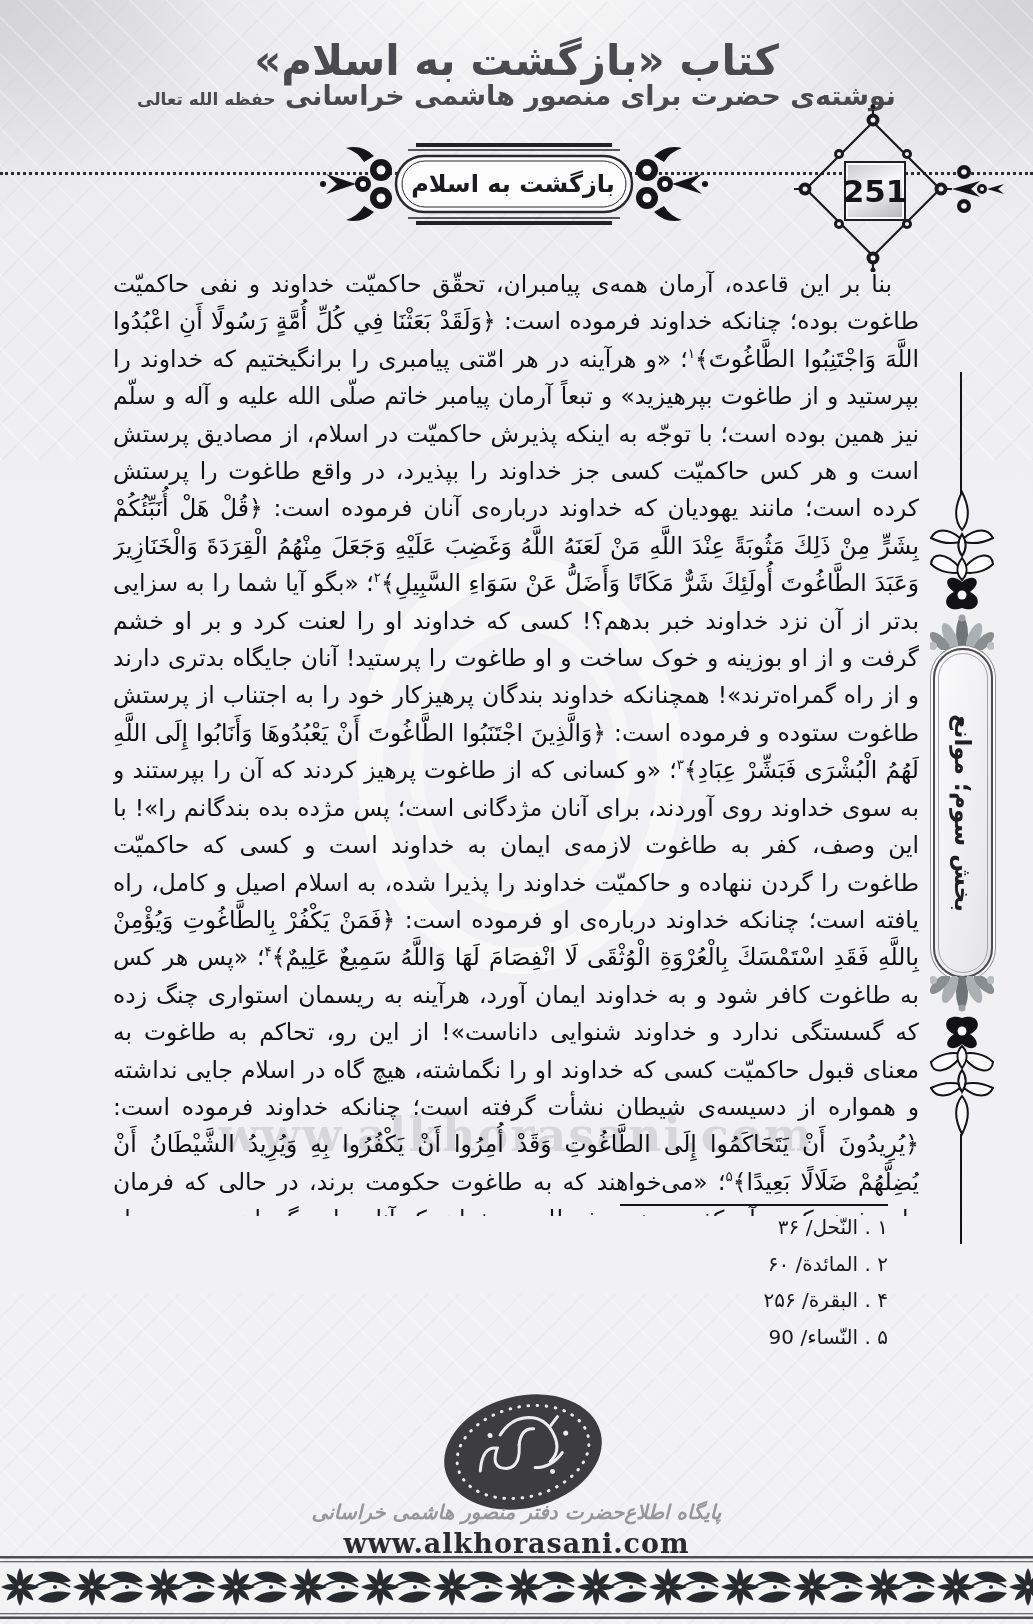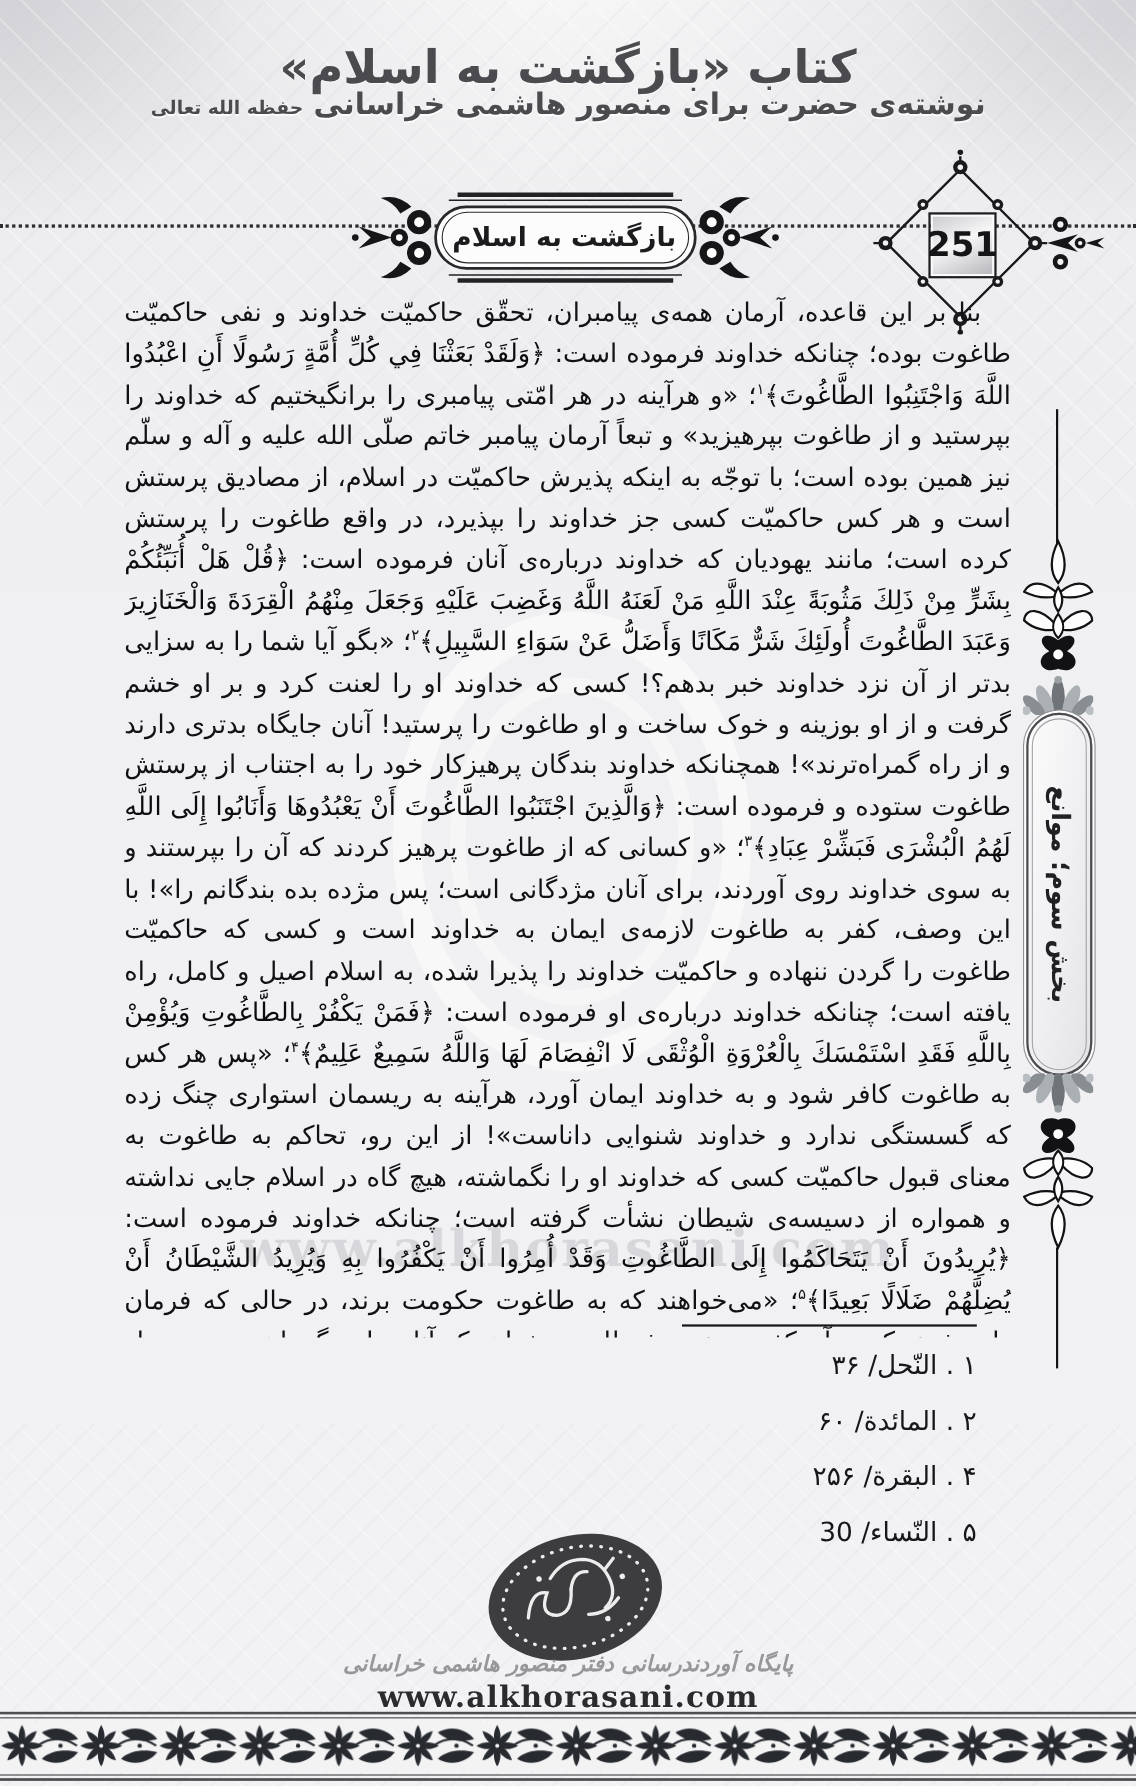--- a/index.html
+++ b/index.html
@@ -38,21 +38,21 @@
     text-shadow:0 1px 0 rgba(255,255,255,.8);
   }
   .author-line{
     position:absolute;top:80px;left:0;width:100%;text-align:center;z-index:2;
     font-size:27px;font-weight:bold;color:#4a4a4f;
     text-shadow:0 1px 0 rgba(255,255,255,.8);
   }
   .author-line .honorific{font-size:17px;text-align:right;}
 
   
-  .ornament-row{position:absolute;top:164px;left:0;width:100%;height:112px;z-index:2;text-align:center;}
+  .ornament-row{position:absolute;top:132px;left:0;width:100%;height:112px;z-index:2;text-align:center;}
   .dotted-rule{
     position:absolute;top:40px;left:0;right:0;height:0;
     border-top:3px dotted #2e2e31;z-index:0;
   }
   .cartouche{position:absolute;left:318px;top:0;width:392px;height:104px;z-index:1;}
   .cartouche svg{position:absolute;left:0;top:0;}
   .running-title{
     position:absolute;left:78px;top:24px;width:234px;height:56px;z-index:2;
     display:flex;align-items:center;justify-content:center;
     font-size:24px;font-weight:bold;color:#1c1c1f;
@@ -83,21 +83,21 @@
   }
   .body-text .fn-sup{font-size:.58em;vertical-align:super;line-height:0;}
   .body-text .verse{color:#0c0c0e;}
 
   
   .footnotes{
     position:absolute;right:145px;top:1204px;width:278px;z-index:2;
     direction:rtl;text-align:right;
   }
   .footnote-rule{border-top:2.5px solid #141416;width:268px;margin-right:0;margin-left:auto_;}
-  .footnotes .fn{font-size:24px;line-height:30.5px;color:#17171a;padding-top:20px;}
+  .footnotes .fn{font-size:20px;line-height:30.5px;color:#17171a;padding-top:6px;}
   .footnotes .fn:first-of-type{padding-top:10px;}
 
   
   .side-line{position:absolute;width:2px;background:#141416;left:960px;z-index:2;}
   .side-line.top{top:372px;height:122px;}
   .side-line.bottom{top:1134px;height:110px;}
   .side-finial{position:absolute;left:930px;z-index:2;}
   .side-finial.top{top:488px;}
   .side-finial.bottom{top:976px;transform:scaleY(-1);}
   .side-pill{
@@ -218,21 +218,21 @@
   </svg>
   <div class="watermark-url">www.alkhorasani.com</div>
 
   <div class="body-text"><span>بنا بر این قاعده، آرمان همه‌ی پیامبران، تحقّق حاکمیّت خداوند و نفی حاکمیّت طاغوت بوده؛ چنانکه خداوند فرموده است: </span><span class="verse">﴿وَلَقَدْ بَعَثْنَا فِي كُلِّ أُمَّةٍ رَسُولًا أَنِ اعْبُدُوا اللَّهَ وَاجْتَنِبُوا الطَّاغُوتَ﴾</span><span class="fn-sup">۱</span><span>؛ «و هرآینه در هر امّتی پیامبری را برانگیختیم که خداوند را بپرستید و از طاغوت بپرهیزید» و تبعاً آرمان پیامبر خاتم صلّی الله علیه و آله و سلّم نیز همین بوده است؛ با توجّه به اینکه پذیرش حاکمیّت در اسلام، از مصادیق پرستش است و هر کس حاکمیّت کسی جز خداوند را بپذیرد، در واقع طاغوت را پرستش کرده است؛ مانند یهودیان که خداوند درباره‌ی آنان فرموده است: </span><span class="verse">﴿قُلْ هَلْ أُنَبِّئُكُمْ بِشَرٍّ مِنْ ذَلِكَ مَثُوبَةً عِنْدَ اللَّهِ مَنْ لَعَنَهُ اللَّهُ وَغَضِبَ عَلَيْهِ وَجَعَلَ مِنْهُمُ الْقِرَدَةَ وَالْخَنَازِيرَ وَعَبَدَ الطَّاغُوتَ أُولَئِكَ شَرٌّ مَكَانًا وَأَضَلُّ عَنْ سَوَاءِ السَّبِيلِ﴾</span><span class="fn-sup">۲</span><span>؛ «بگو آیا شما را به سزایی بدتر از آن نزد خداوند خبر بدهم؟! کسی که خداوند او را لعنت کرد و بر او خشم گرفت و از او بوزینه و خوک ساخت و او طاغوت را پرستید! آنان جایگاه بدتری دارند و از راه گمراه‌ترند»! همچنانکه خداوند بندگان پرهیزکار خود را به اجتناب از پرستش طاغوت ستوده و فرموده است: </span><span class="verse">﴿وَالَّذِينَ اجْتَنَبُوا الطَّاغُوتَ أَنْ يَعْبُدُوهَا وَأَنَابُوا إِلَى اللَّهِ لَهُمُ الْبُشْرَى فَبَشِّرْ عِبَادِ﴾</span><span class="fn-sup">۳</span><span>؛ «و کسانی که از طاغوت پرهیز کردند که آن را بپرستند و به سوی خداوند روی آوردند، برای آنان مژدگانی است؛ پس مژده بده بندگانم را»! با این وصف، کفر به طاغوت لازمه‌ی ایمان به خداوند است و کسی که حاکمیّت طاغوت را گردن ننهاده و حاکمیّت خداوند را پذیرا شده، به اسلام اصیل و کامل، راه یافته است؛ چنانکه خداوند درباره‌ی او فرموده است: </span><span class="verse">﴿فَمَنْ يَكْفُرْ بِالطَّاغُوتِ وَيُؤْمِنْ بِاللَّهِ فَقَدِ اسْتَمْسَكَ بِالْعُرْوَةِ الْوُثْقَى لَا انْفِصَامَ لَهَا وَاللَّهُ سَمِيعٌ عَلِيمٌ﴾</span><span class="fn-sup">۴</span><span>؛ «پس هر کس به طاغوت کافر شود و به خداوند ایمان آورد، هرآینه به ریسمان استواری چنگ زده که گسستگی ندارد و خداوند شنوایی داناست»! از این رو، تحاکم به طاغوت به معنای قبول حاکمیّت کسی که خداوند او را نگماشته، هیچ گاه در اسلام جایی نداشته و همواره از دسیسه‌ی شیطان نشأت گرفته است؛ چنانکه خداوند فرموده است: </span><span class="verse">﴿يُرِيدُونَ أَنْ يَتَحَاكَمُوا إِلَى الطَّاغُوتِ وَقَدْ أُمِرُوا أَنْ يَكْفُرُوا بِهِ وَيُرِيدُ الشَّيْطَانُ أَنْ يُضِلَّهُمْ ضَلَالًا بَعِيدًا﴾</span><span class="fn-sup">۵</span><span>؛ «می‌خواهند که به طاغوت حکومت برند، در حالی که فرمان داده شدند که به آن کفر ورزند و شیطان می‌خواهد که آنان را به گمراهی دوری دچار کند»! همچنانکه مقاتله در راه طاغوت به معنای جنگیدن برای تحقّق حاکمیّت کسی که خداوند او را نگماشته، کار کافران است و کار مسلمانان، جز جنگیدن در راه تحقّق حاکمیّت خداوند نیست؛</span></div>
 
   <div class="footnotes">
     <div class="footnote-rule"></div>
     <div class="fn">۱ . النّحل/ ۳۶</div>
     <div class="fn">۲ . المائدة/ ۶۰</div>
     <div class="fn">۴ . البقرة/ ۲۵۶</div>
-    <div class="fn">۵ . النّساء/ 30</div>
+    <div class="fn">۵ . النّساء/ 90</div>
   </div>
 
   <div class="side-line top"></div>
   <svg class="side-finial top" width="64" height="162" viewBox="0 0 64 162">
     <g stroke="#121214" stroke-width="2" fill="#fdfdfd">
       <path d="M32 4 C40 20 40 32 32 42 C24 32 24 20 32 4 Z"></path>
       <path d="M30 50 C18 40 6 40 1 50 C11 55 22 56 30 54 Z"></path>
       <path d="M34 50 C46 40 58 40 63 50 C53 55 42 56 34 54 Z"></path>
       <path d="M32 46 C37 54 37 61 32 68 C27 61 27 54 32 46 Z"></path>
       <path d="M30 80 C16 64 2 64 1 76 C10 85 24 86 30 84 Z"></path>
@@ -292,21 +292,21 @@
         <path d="M96 84 Q112 88 126 76"></path>
         <path d="M120 48 L130 40"></path>
       </g>
       <g fill="#ededee">
         <circle cx="60" cy="42" r="2.5"></circle>
           <circle cx="112" cy="92" r="2.5"></circle>
           <circle cx="134" cy="58" r="2.5"></circle>
       </g>
     </g>
   </svg>
-  <div class="footer-caption">پایگاه آوردند‌رسانی دفتر منصور هاشمی خراسانی</div>
+  <div class="footer-caption">پایگاه اطلاع‌حضرت دفتر منصور هاشمی خراسانی</div>
   <div class="footer-website">www.alkhorasani.com</div>
 
   <svg class="bottom-band" width="1033" height="64" viewBox="0 0 1033 64">
     <defs>
       <pattern id="floral" width="72" height="44" patternUnits="userSpaceOnUse" patternTransform="translate(0 10)">
         <g fill="#272b30">
           <g id="petal8">
             <path d="M20 2 C24 9 24 16 20 21 C16 16 16 9 20 2 Z"></path>
           </g>
           <use href="#petal8" transform="rotate(45 20 21)"></use>

